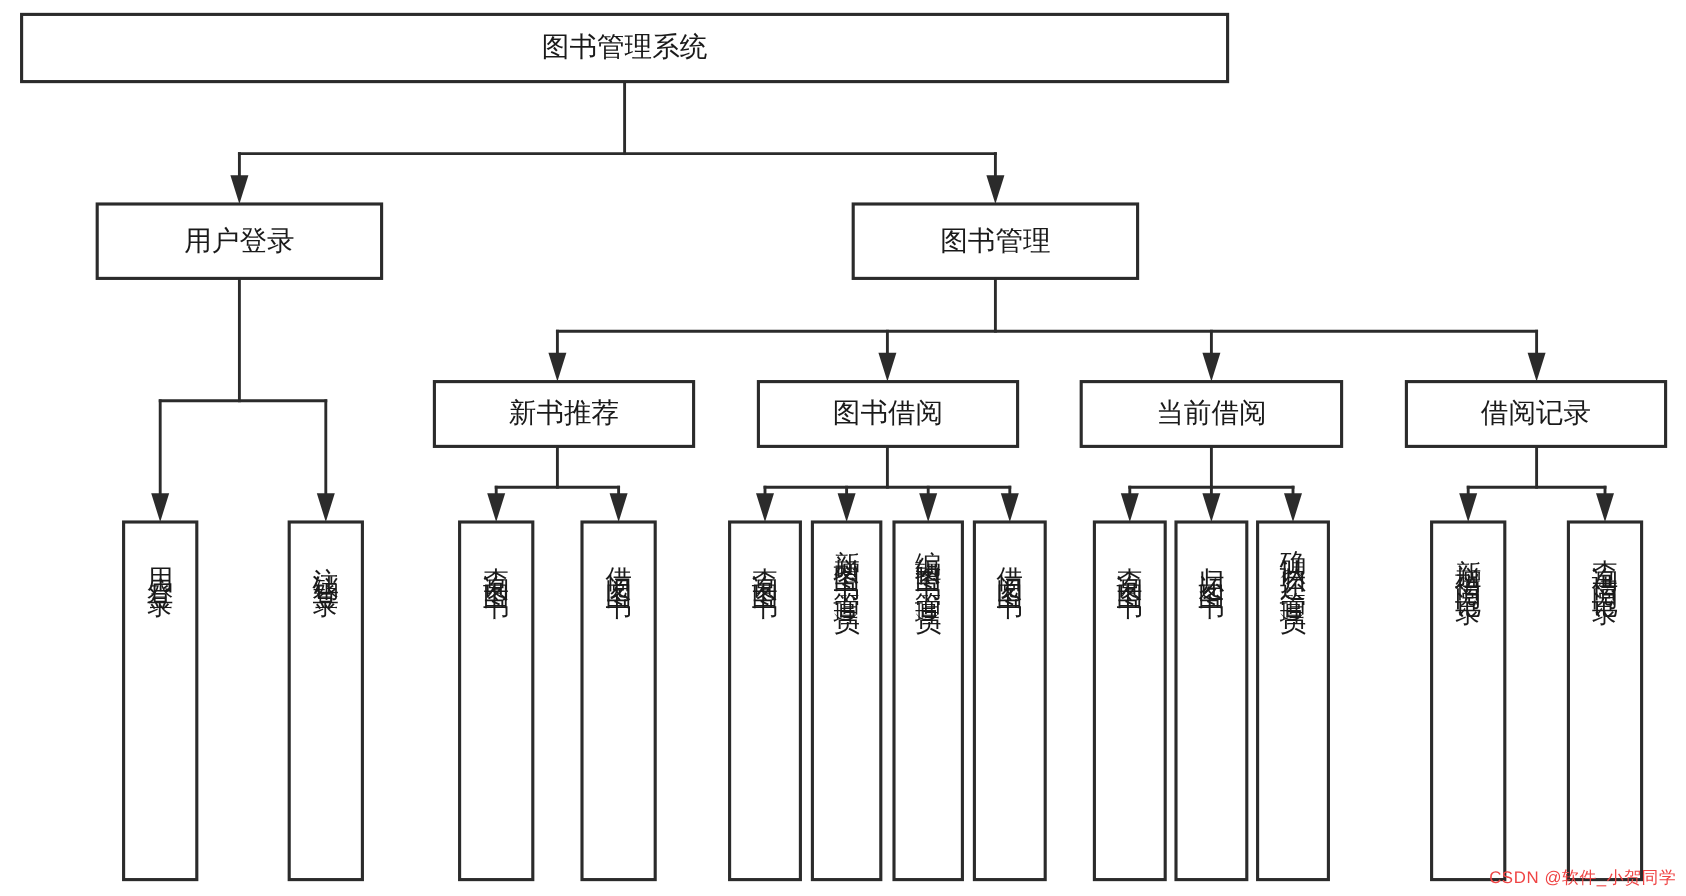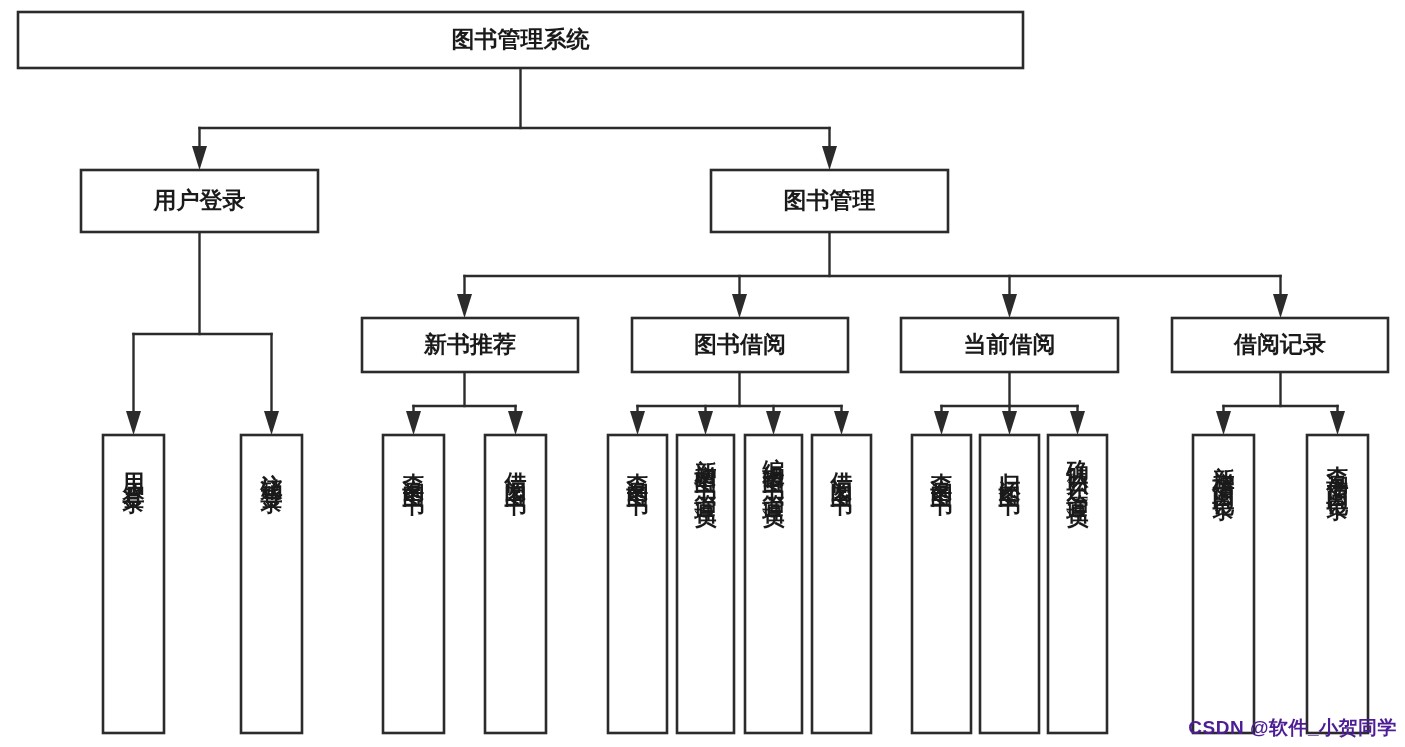--- a/index.html
+++ b/index.html
@@ -10,21 +10,20 @@
   }
   body {
     font-family: "Liberation Sans", "DejaVu Sans", sans-serif;
   }
   #diagram-root {
     position: relative;
     width: 1405px;
     height: 747px;
     background: #ffffff;
     overflow: hidden;
-    font-weight: bold;
   }
   svg#flow-svg {
     position: absolute;
     left: 0;
     top: 0;
     width: 1405px;
     height: 747px;
     display: block;
   }
   .node-box {
@@ -71,22 +70,22 @@
     line-height: 1.0;
     letter-spacing: 7px;
     color: #1a1a1a;
     white-space: nowrap;
   }
   .watermark {
     position: absolute;
     right: 8px;
     bottom: 6px;
     font-family: "Liberation Sans", "DejaVu Sans", sans-serif;
-    font-size: 19px;
-    color: #4c1d95;
+    font-size: 14px;
+    color: #ef4444;
     white-space: nowrap;
     letter-spacing: 0.5px;
   }
 </style>
 </head>
 <body>
 
 <div id="diagram-root">
 
   <svg id="flow-svg" viewBox="0 0 1405 747">

